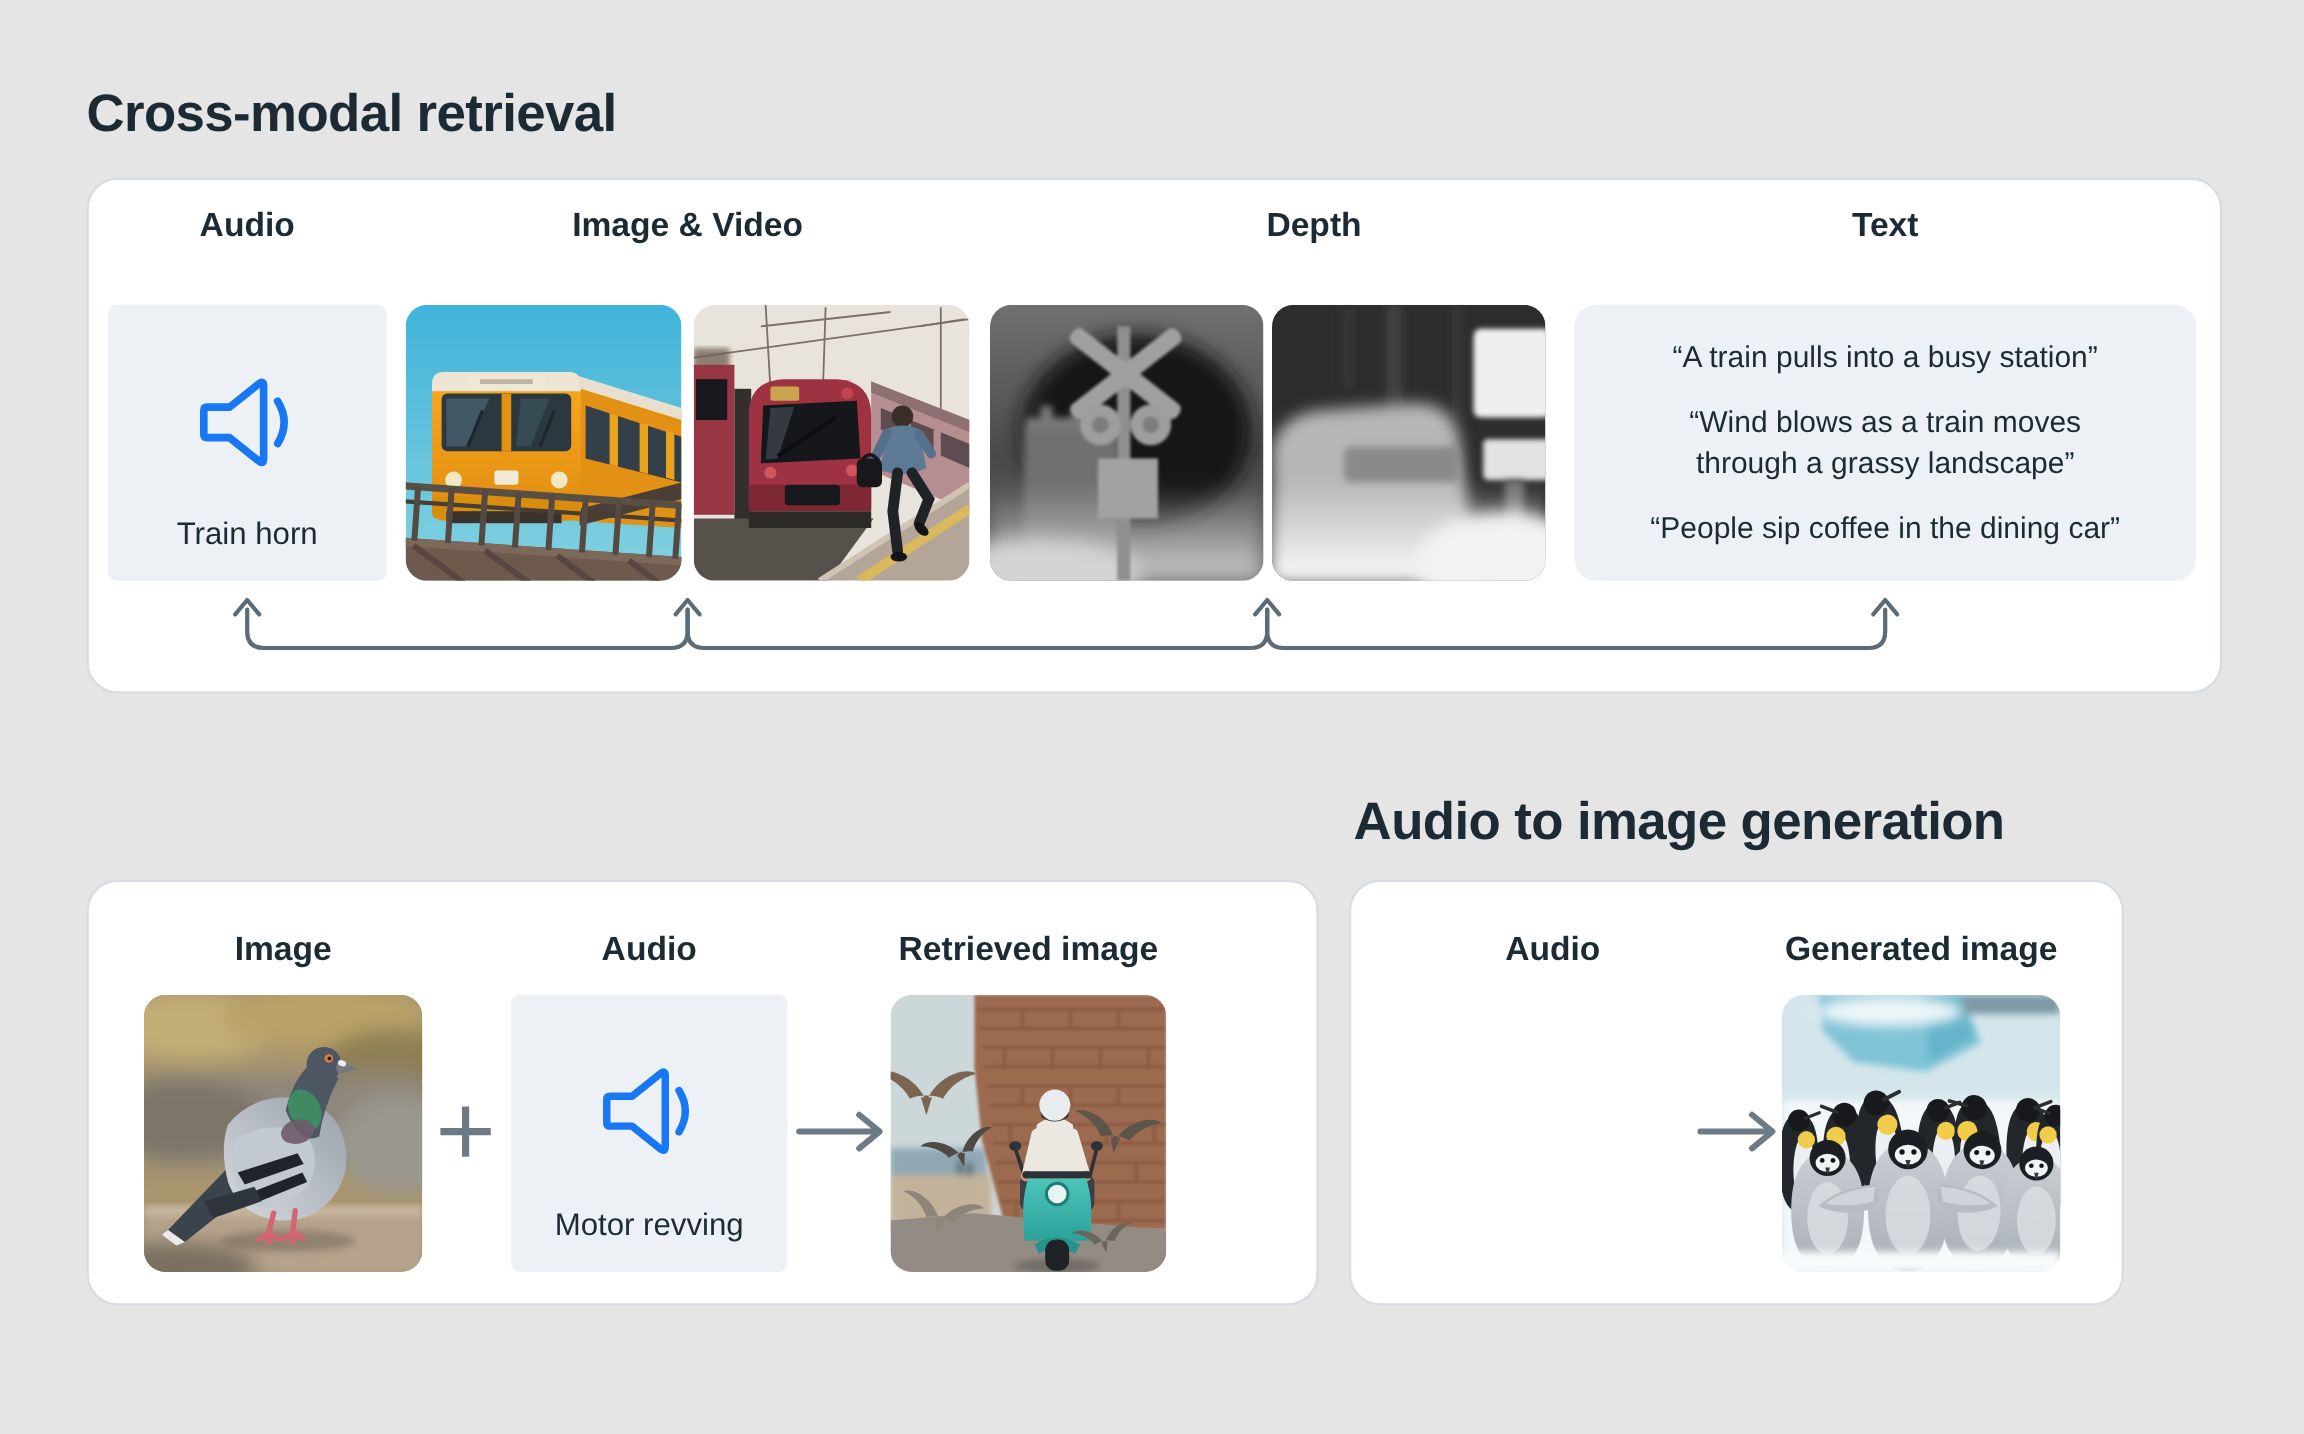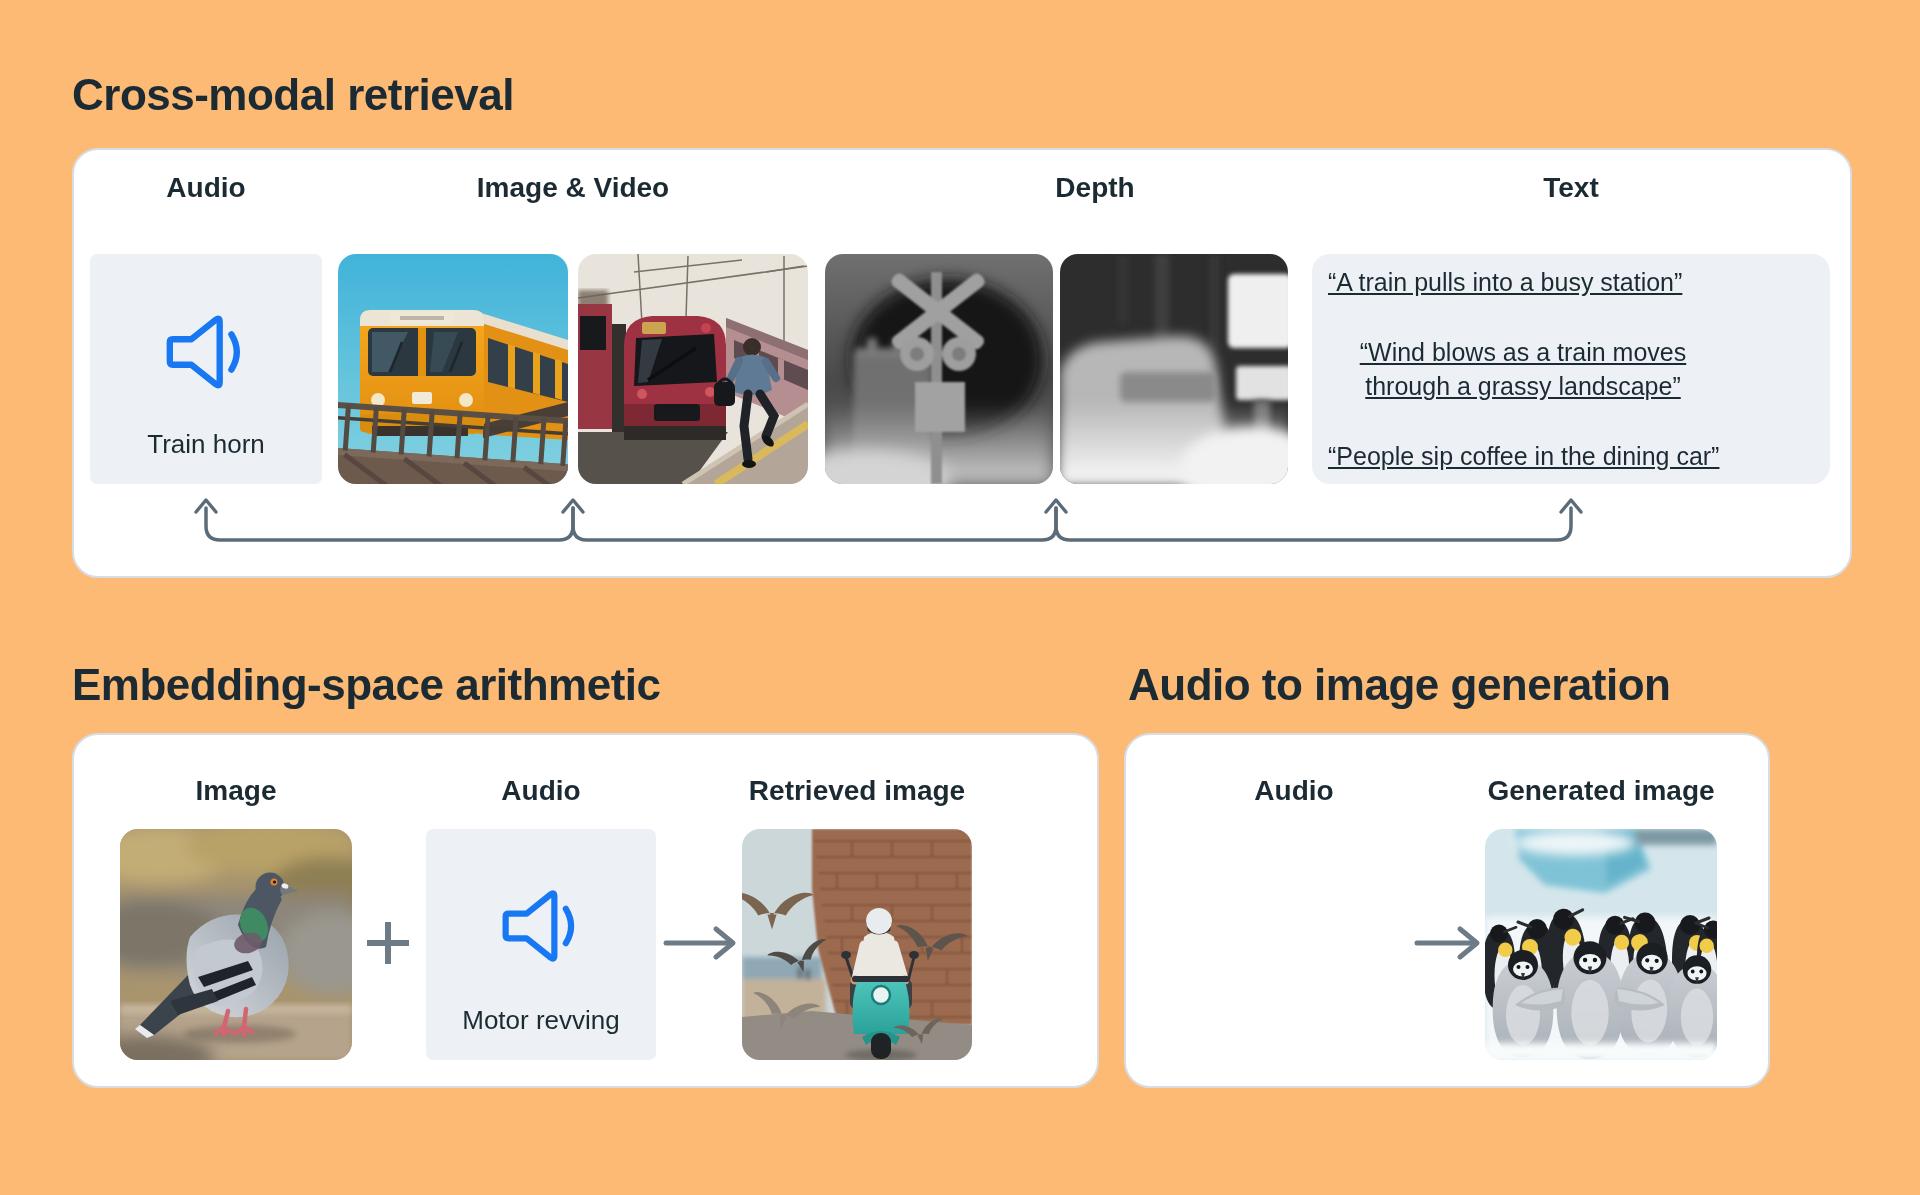--- a/index.html
+++ b/index.html
@@ -1,29 +1,29 @@
 <!DOCTYPE html>
 <html><head>
 <meta charset="utf-8">
 <style>
   html,body{margin:0;padding:0;background:#ffffff;}
-  .canvas{position:relative;width:1920px;height:1195px;background:#fdba74;
+  .canvas{position:relative;width:1920px;height:1195px;background:#e5e5e5;
           font-family:"Liberation Sans", sans-serif;color:#1c2b33;overflow:hidden;}
   .section-title{position:absolute;font-size:44px;font-weight:700;letter-spacing:-0.5px;color:#1c2b33;}
   .panel{position:absolute;background:#fff;border:2px solid #d7dde3;border-radius:26px;box-sizing:border-box;}
   .col-header{position:absolute;transform:translateX(-50%);font-size:28px;font-weight:700;
               white-space:nowrap;color:#1c2b33;}
   .tile{position:absolute;border-radius:18px;overflow:hidden;}
   .tile svg{display:block;width:100%;height:100%;}
   .audio-card{position:absolute;background:#edf1f5;border-radius:7px;}
   .speaker{position:absolute;top:54px;left:50%;transform:translateX(-50%);}
   .card-label{position:absolute;bottom:24px;left:0;width:100%;text-align:center;
               font-size:26px;font-weight:500;color:#1c2b33;white-space:nowrap;}
   .text-card{position:absolute;background:#edf1f5;border-radius:18px;display:flex;flex-direction:column;
-             justify-content:center;align-items:flex-start;gap:36px;padding:0 16px;box-sizing:border-box;text-decoration:underline;}
+             justify-content:center;align-items:center;gap:20px;padding:0 16px;box-sizing:border-box;}
   .text-quote{font-size:25px;font-weight:500;line-height:34px;text-align:center;color:#1c2b33;}
   .text-quote.one-line{white-space:nowrap;}
   .text-quote.wrap{max-width:390px;}
   .overlay-svg{position:absolute;left:0;top:0;}
 </style>
 </head>
 <body>
 
 <div class="canvas">
 
@@ -247,21 +247,20 @@
         <path d="M499 358 V376 Q499 390 513 390 H968 Q982 390 982 376 V358"></path>
         <path d="M982 358 V376 Q982 390 996 390 H1483 Q1497 390 1497 376 V358"></path>
         <path d="M122 362 L132 350 L142 362"></path>
         <path d="M489 362 L499 350 L509 362"></path>
         <path d="M972 362 L982 350 L992 362"></path>
         <path d="M1487 362 L1497 350 L1507 362"></path>
       </g>
     </svg>
   </div>
 
-  <div class="section-title" style="left:72px;top:660px;">Embedding-space arithmetic</div>
 
   <div class="panel" style="left:72px;top:733px;width:1027px;height:355px;">
 
     <div class="col-header" style="left:162px;top:40px;">Image</div>
     <div class="col-header" style="left:467px;top:40px;">Audio</div>
     <div class="col-header" style="left:783px;top:40px;">Retrieved image</div>
 
     <div class="tile" style="left:46px;top:94px;width:232px;height:231px;">
       <svg viewBox="0 0 232 231">
         <defs>

